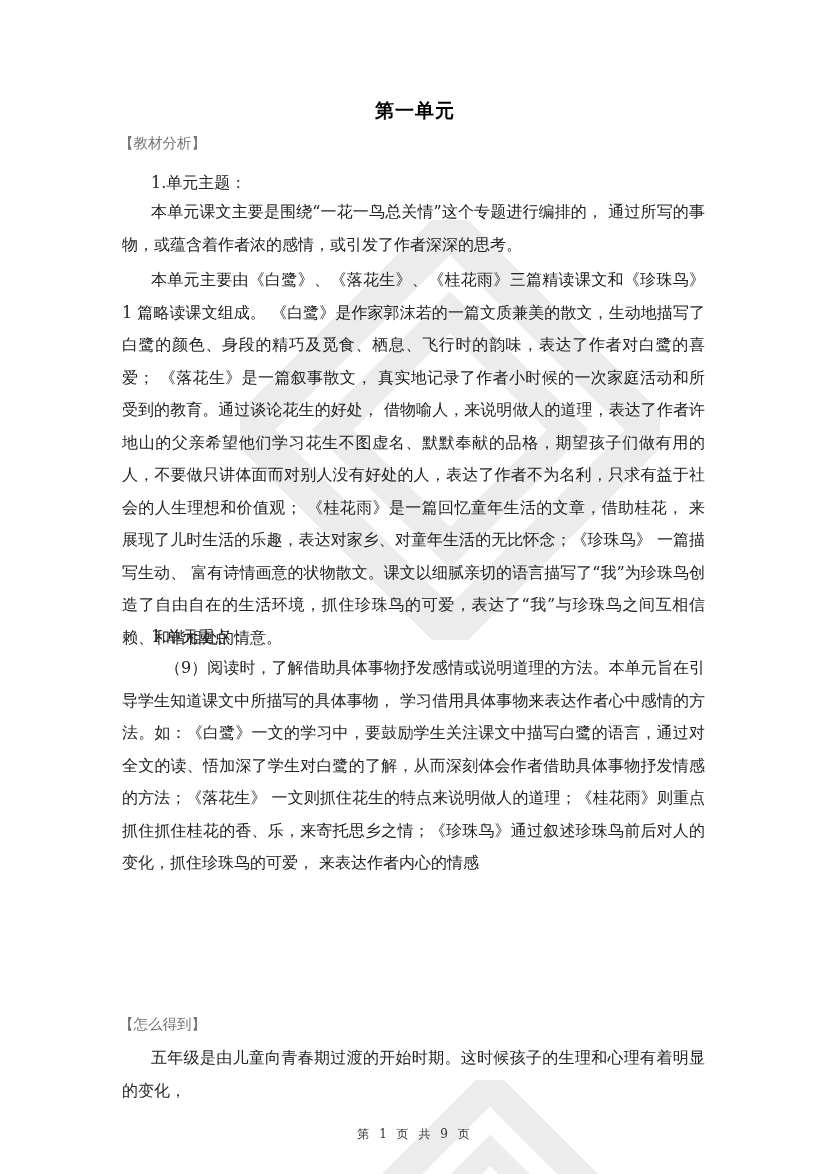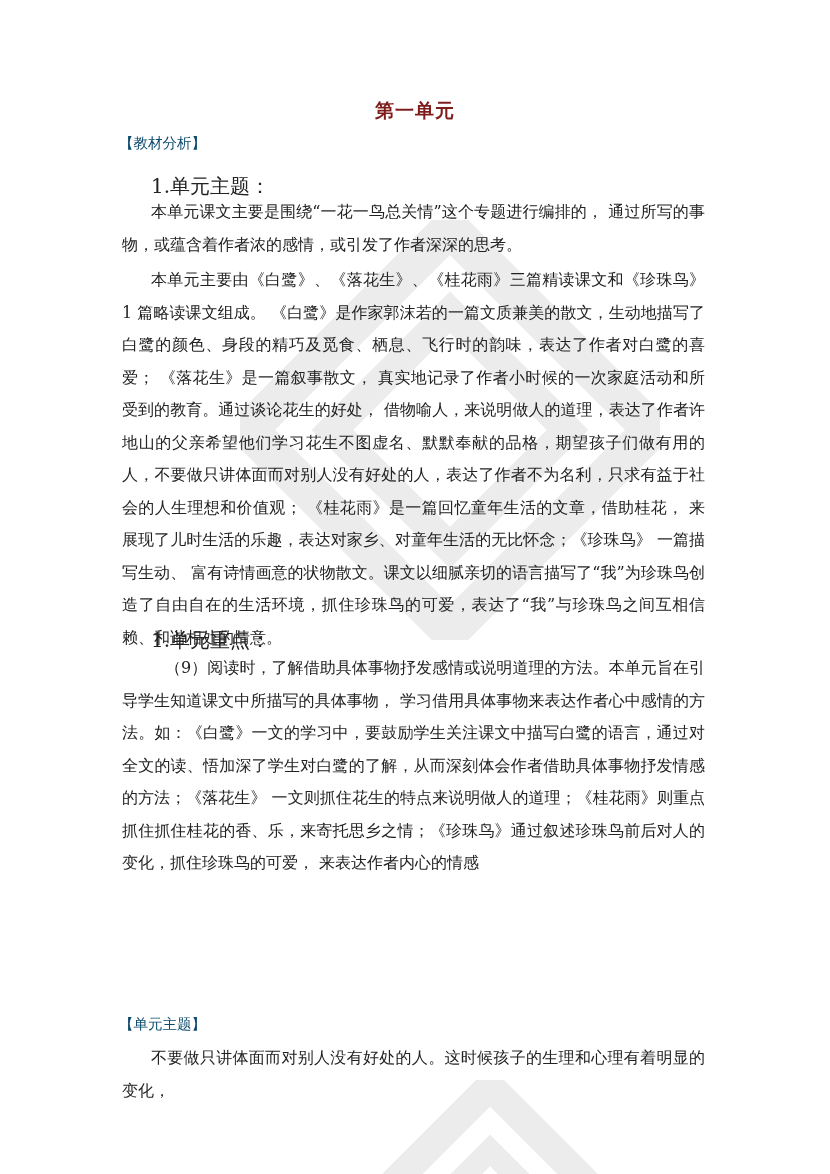--- a/index.html
+++ b/index.html
@@ -4,25 +4,25 @@
   <style>
     html, body { margin: 0; padding: 0; background: #ffffff; }
     body { width: 830px; height: 1174px; position: relative; overflow: hidden;
            font-family: "DejaVu Serif", "Liberation Serif", serif; color: #1a1a1a; }
     .watermark { position: absolute; pointer-events: none; opacity: 0.07; }
     .wm1 { left: 240px; top: 220px; width: 420px; height: 420px; }
     .wm2 { left: 330px; top: 1080px; width: 320px; height: 320px; }
     .page { position: absolute; left: 0; top: 0; width: 830px; height: 1174px; }
     .title { position: absolute; left: 0; width: 830px; top: 98px; text-align: center;
              font-family: "DejaVu Sans", "Liberation Sans", sans-serif; font-weight: bold;
-             font-size: 19px; letter-spacing: 1px; color: #7f1d1d; }
-    .section-head { position: absolute; left: 119px; font-size: 14.5px; color: #0c4a6e; }
+             font-size: 19px; letter-spacing: 1px; color: #000000; }
+    .section-head { position: absolute; left: 119px; font-size: 14.5px; color: #737373; }
     .para { position: absolute; left: 122px; width: 583px; font-size: 16px; line-height: 32.5px;
             text-align: justify; text-indent: 29px; color: #222; }
-    .subhead { position: absolute; left: 151px; font-size: 20px; color: #222; }
+    .subhead { position: absolute; left: 151px; font-size: 16px; color: #222; }
     .footer { position: absolute; left: 0; width: 830px; top: 1126px; text-align: center;
               font-size: 12px; color: #333; letter-spacing: 3px; }
   </style>
 </head>
 <body>
 
 <svg class="watermark wm1" viewBox="0 0 100 100">
   <polygon points="50,2 98,50 50,98 2,50" fill="none" stroke="#000" stroke-width="9"></polygon>
   <polygon points="50,22 78,50 50,78 22,50" fill="none" stroke="#000" stroke-width="7"></polygon>
 </svg>
@@ -40,17 +40,18 @@
 
   <div class="para" style="top:196px;">本单元课文主要是围绕“一花一鸟总关情”这个专题进行编排的， 通过所写的事物，或蕴含着作者浓的感情，或引发了作者深深的思考。</div>
 
   <div class="para" style="top:264px;">本单元主要由《白鹭》、《落花生》、《桂花雨》三篇精读课文和《珍珠鸟》 1 篇略读课文组成。 《白鹭》是作家郭沫若的一篇文质兼美的散文，生动地描写了白鹭的颜色、身段的精巧及觅食、栖息、飞行时的韵味，表达了作者对白鹭的喜爱； 《落花生》是一篇叙事散文， 真实地记录了作者小时候的一次家庭活动和所受到的教育。通过谈论花生的好处， 借物喻人，来说明做人的道理，表达了作者许地山的父亲希望他们学习花生不图虚名、默默奉献的品格，期望孩子们做有用的人，不要做只讲体面而对别人没有好处的人，表达了作者不为名利，只求有益于社会的人生理想和价值观； 《桂花雨》是一篇回忆童年生活的文章，借助桂花， 来展现了儿时生活的乐趣，表达对家乡、对童年生活的无比怀念；《珍珠鸟》 一篇描写生动、 富有诗情画意的状物散文。课文以细腻亲切的语言描写了“我”为珍珠鸟创造了自由自在的生活环境，抓住珍珠鸟的可爱，表达了“我”与珍珠鸟之间互相信赖、和谐相处的情意。</div>
 
   <div class="subhead" style="top:627px;">1.单元重点：</div>
 
   <div class="para" style="top:652px; text-indent:43px;">（9）阅读时，了解借助具体事物抒发感情或说明道理的方法。本单元旨在引导学生知道课文中所描写的具体事物， 学习借用具体事物来表达作者心中感情的方法。如：《白鹭》一文的学习中，要鼓励学生关注课文中描写白鹭的语言，通过对全文的读、悟加深了学生对白鹭的了解，从而深刻体会作者借助具体事物抒发情感的方法；《落花生》 一文则抓住花生的特点来说明做人的道理；《桂花雨》则重点抓住抓住桂花的香、乐，来寄托思乡之情；《珍珠鸟》通过叙述珍珠鸟前后对人的变化，抓住珍珠鸟的可爱， 来表达作者内心的情感</div>
 
 
-  <div class="section-head" style="top:1015px;">【单元主题】</div>
+  <div class="section-head" style="top:1015px;">【怎么得到】</div>
 
-  <div class="para" style="top:1042px;">不要做只讲体面而对别人没有好处的人。这时候孩子的生理和心理有着明显的变化，</div>
+  <div class="para" style="top:1042px;">五年级是由儿童向青春期过渡的开始时期。这时候孩子的生理和心理有着明显的变化，</div>
 
+  <div class="footer">第 1 页 共 9 页</div>
 </div>
 
 </body></html>

